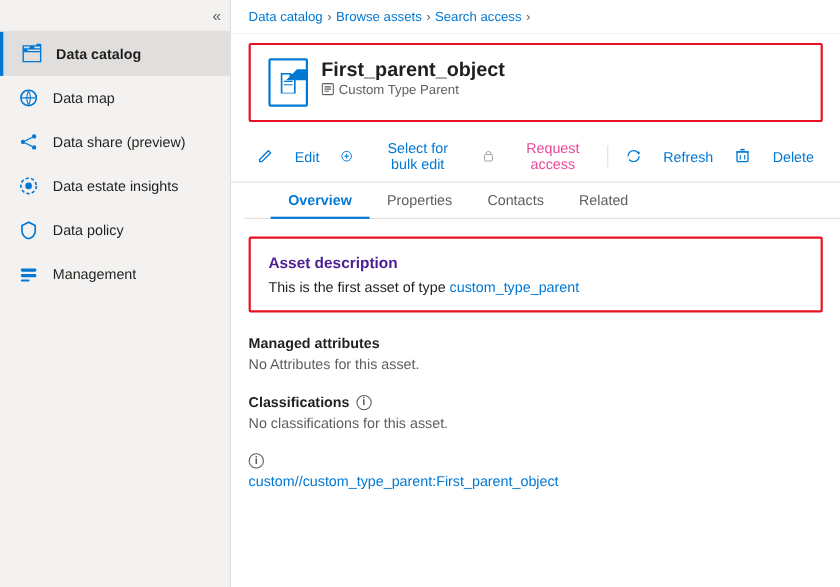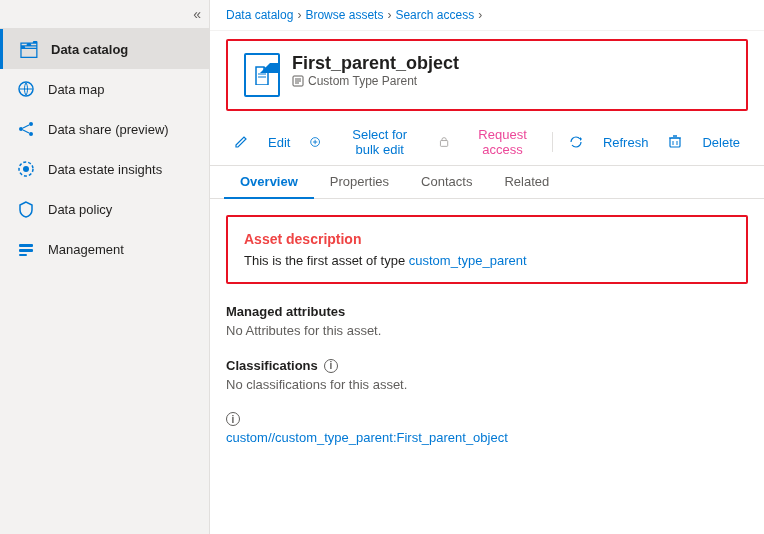--- a/index.html
+++ b/index.html
@@ -132,21 +132,22 @@
       font-size: 13px;
       border-radius: 2px;
     }
     .toolbar-btn.disabled { color: #ec4899; cursor: default; }
     .toolbar-sep { width: 1px; height: 20px; background: #e1dfdd; margin: 0 4px; }
 
     
     .tabs {
       display: flex;
       border-bottom: 1px solid #e1dfdd;
-      padding: 0 14px;
+      padding: 0 24px;
+      margin-left: 12px;
     }
     .tab {
       padding: 8px 16px;
       cursor: pointer;
       color: #605e5c;
       font-size: 13px;
       border-bottom: 2px solid transparent;
       margin-bottom: -1px;
     }
     .tab.active { color: #0078d4; border-bottom: 2px solid #0078d4; font-weight: 600; }
@@ -158,21 +159,21 @@
       padding: 16px;
     }
 
     
     .description-box {
       border: 2px solid #e81123;
       padding: 14px 16px;
       margin-bottom: 20px;
       border-radius: 2px;
     }
-    .description-title { font-weight: 600; font-size: 14px; margin-bottom: 6px; color: #ef4444; }
+    .description-title { font-weight: 600; font-size: 14px; margin-bottom: 6px; color: #4c1d95; }
     .description-text { color: #201f1e; font-size: 13px; }
     .description-text .link-text { color: #0078d4; }
 
     
     .section { margin-bottom: 20px; }
     .section-title {
       font-weight: 700;
       font-size: 13px;
       color: #201f1e;
       margin-bottom: 4px;

